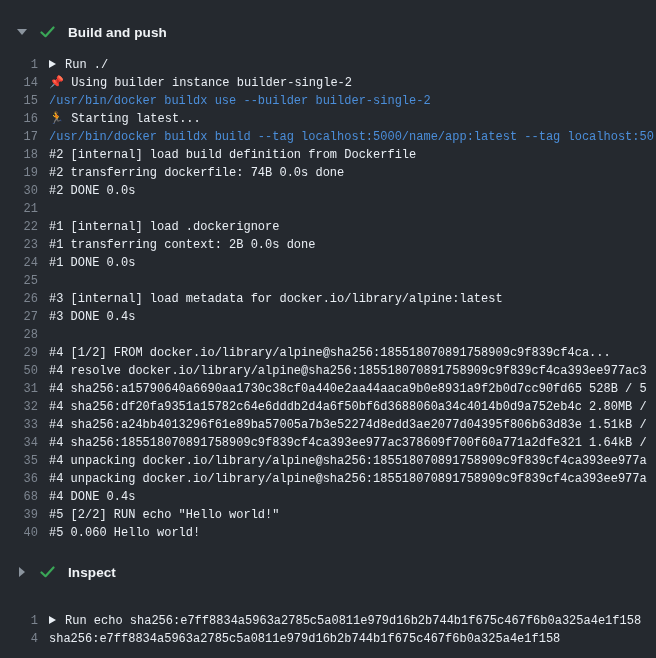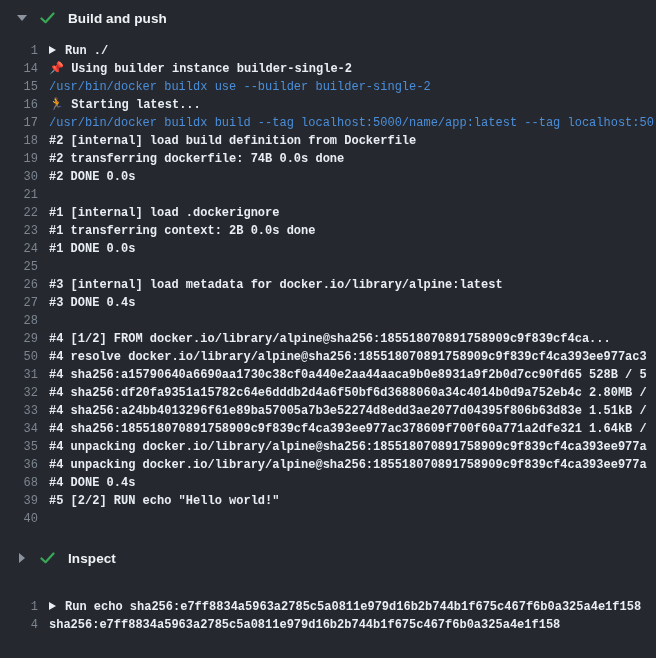--- a/index.html
+++ b/index.html
@@ -11,21 +11,21 @@
     --muted:#8b949e;
     --title:#f0f3f6;
   }
   *{box-sizing:border-box;margin:0;padding:0;}
   html,body{width:656px;height:658px;overflow:hidden;}
   body{
     background:var(--bg);
     font-family:"Liberation Sans","DejaVu Sans",sans-serif;
     color:var(--fg);
   }
-  .page{width:656px;height:658px;padding-top:6px;overflow:hidden;}
+  .page{width:656px;height:658px;padding-top:20px;overflow:hidden;}
 
   
   .sec-header{
     height:24px;display:flex;align-items:center;
     padding-left:17px;cursor:pointer;
   }
   .toggle{flex:0 0 10px;display:flex;justify-content:center;}
   .tri-down{width:0;height:0;border-left:5px solid transparent;border-right:5px solid transparent;border-top:6px solid var(--muted);}
   .tri-right{width:0;height:0;border-top:5px solid transparent;border-bottom:5px solid transparent;border-left:6px solid var(--muted);}
   .check{margin-left:13px;width:15px;display:flex;align-items:center;justify-content:center;}
@@ -38,21 +38,21 @@
   .log{padding:12px 0 18px 0;}
   .log.compact{padding:12px 0 0 0;}
   .log-line{
     display:flex;height:18px;line-height:18px;overflow:hidden;
     font-family:"Liberation Mono","DejaVu Sans Mono",monospace;font-size:12px;
   }
   .ln{
     flex:0 0 38px;text-align:right;color:var(--num);
     cursor:pointer;user-select:none;
   }
-  .lt{margin-left:11px;white-space:pre;color:var(--fg);font-weight:bold;}
+  .lt{margin-left:11px;white-space:pre;color:var(--fg);}
   .lt.cmd{color:var(--blue);font-weight:400;}
   .run-arrow{
     display:inline-block;width:0;height:0;
     border-top:4px solid transparent;border-bottom:4px solid transparent;
     border-left:7px solid var(--fg);
     margin-right:9px;
   }
   .spacer-after{margin-bottom:16px;}
 </style>
 </head>
@@ -172,20 +172,21 @@
         <div class="log-line">
           <span class="ln">68</span>
           <span class="lt">#4 DONE 0.4s</span>
         </div>
         <div class="log-line">
           <span class="ln">39</span>
           <span class="lt">#5 [2/2] RUN echo "Hello world!"</span>
         </div>
         <div class="log-line">
           <span class="ln">40</span>
+          <span class="lt">#5 0.060 Hello world!</span>
         </div>
       </div>
   </section>
 
   <section class="spacer-after">
     <div class="sec-header">
       <span class="toggle">
           <span class="tri-right"></span>
         </span>
       <span class="check">

